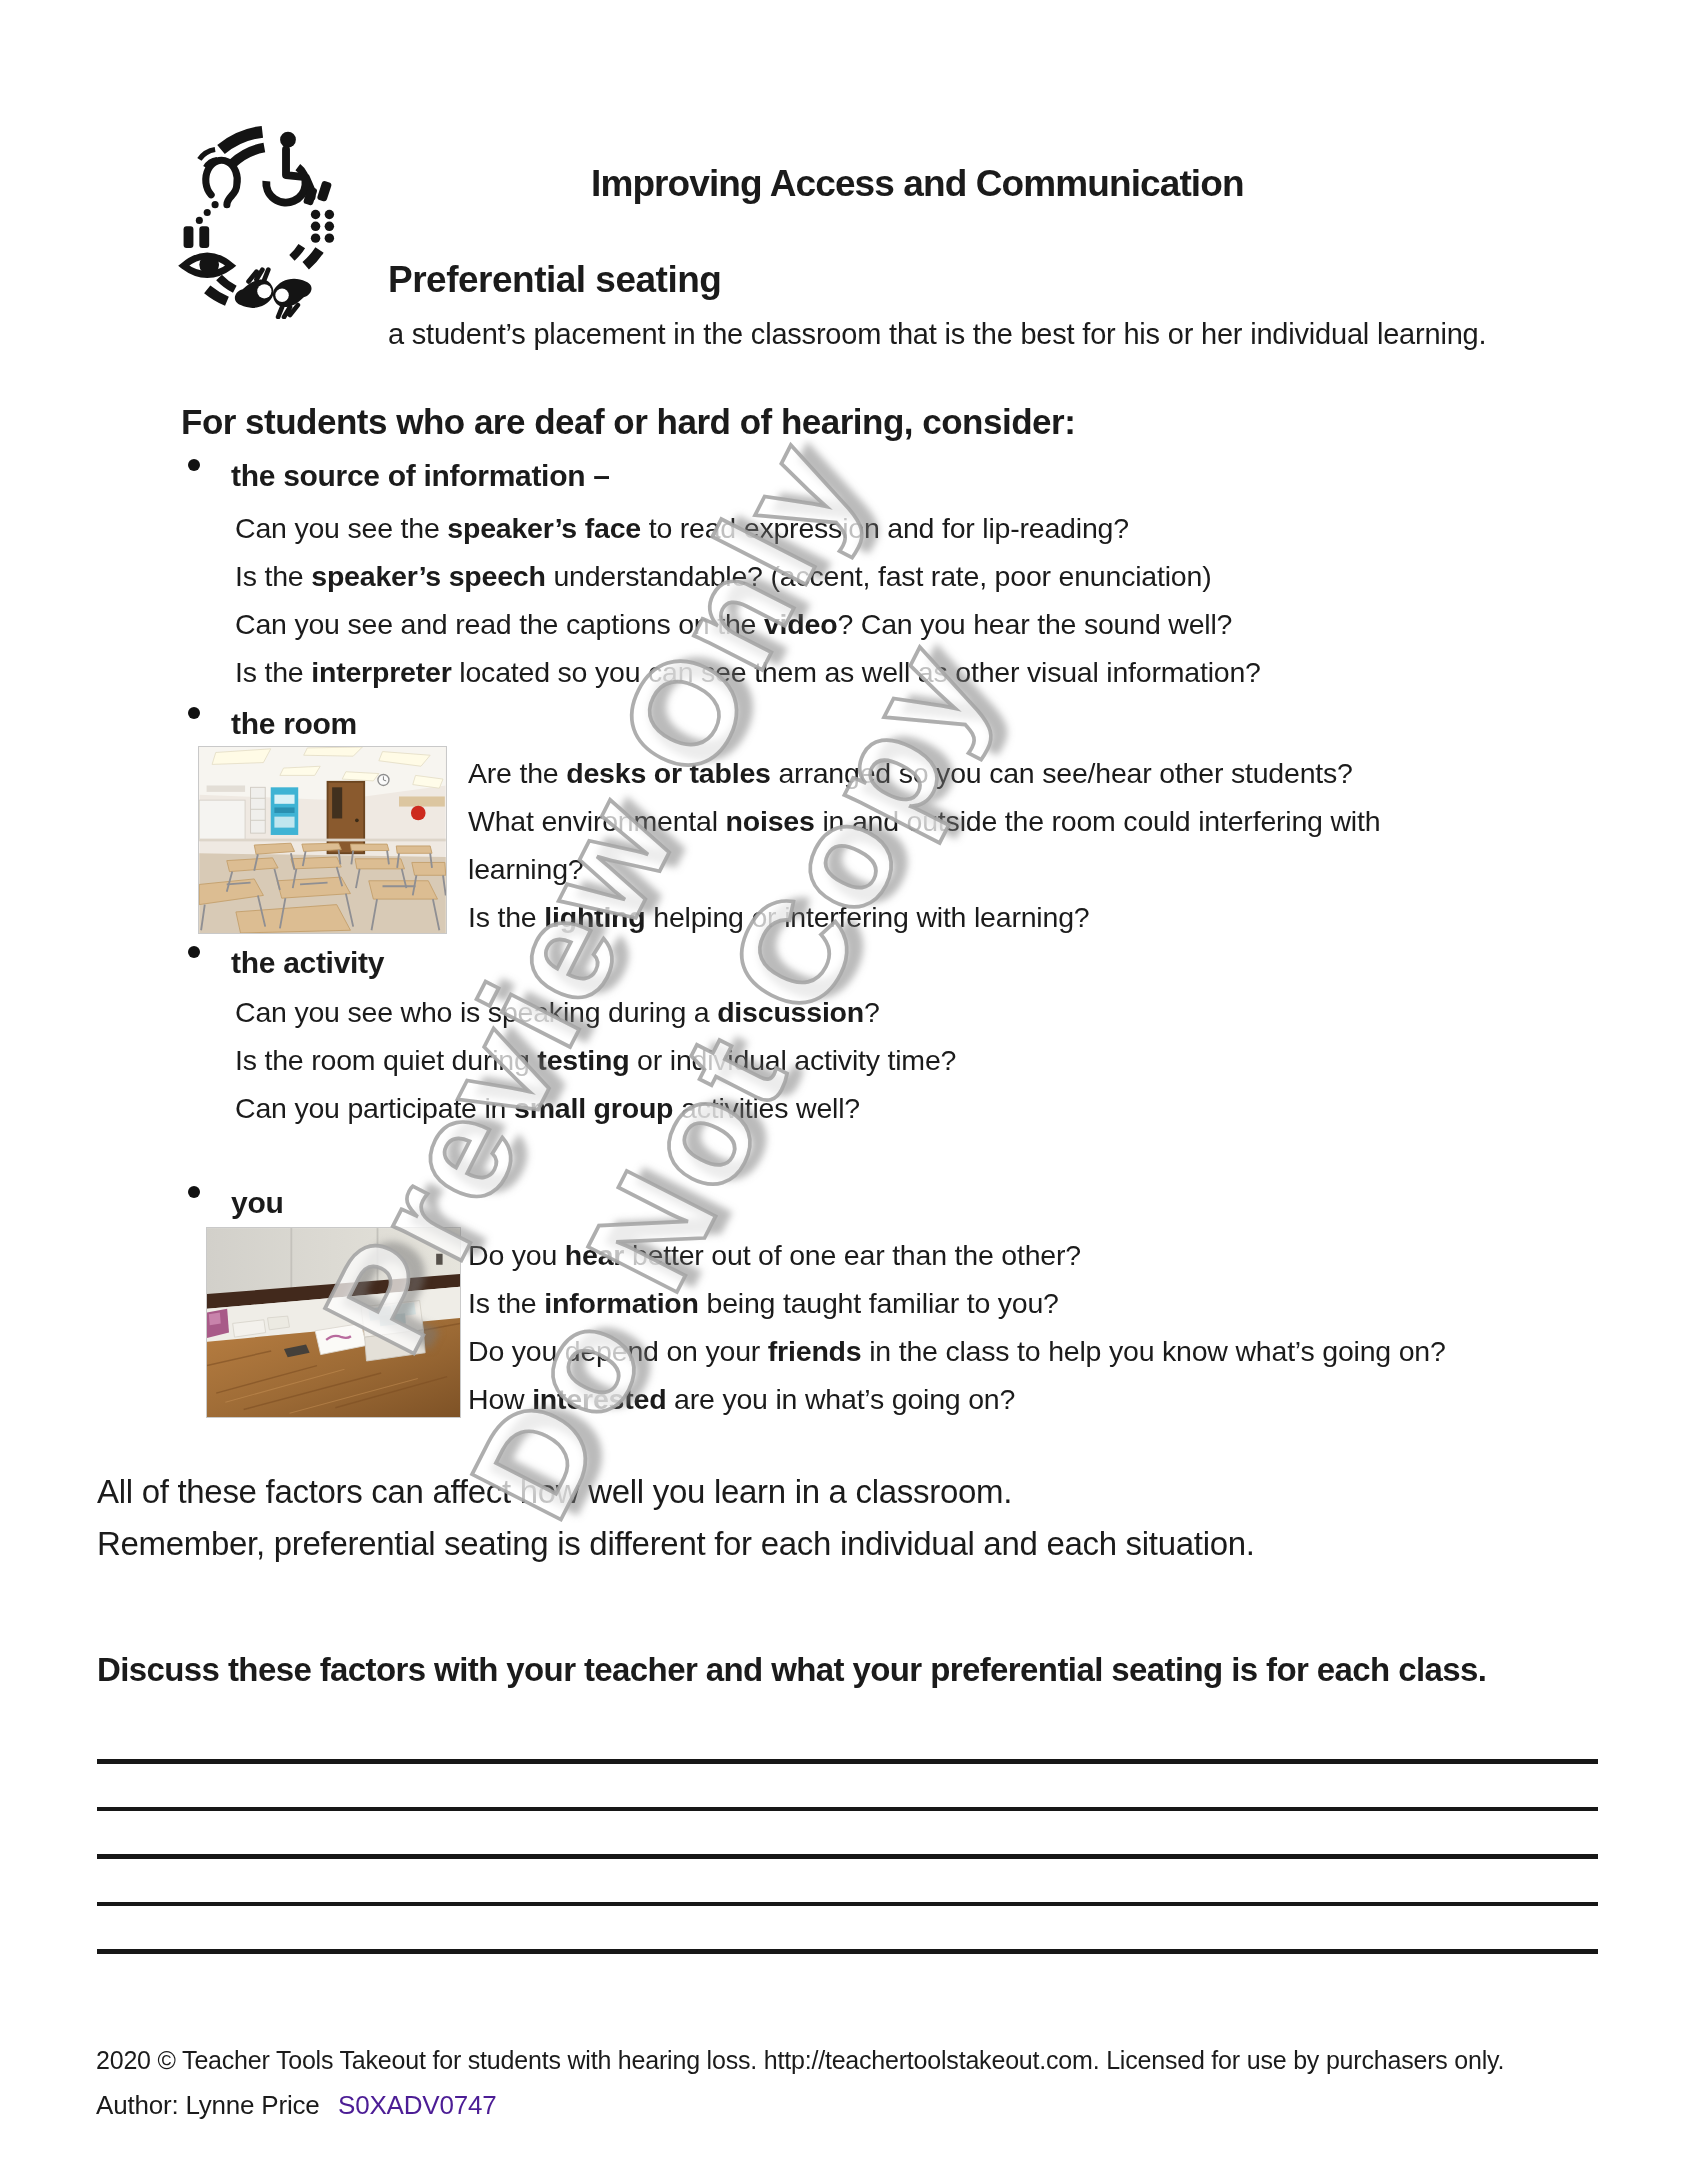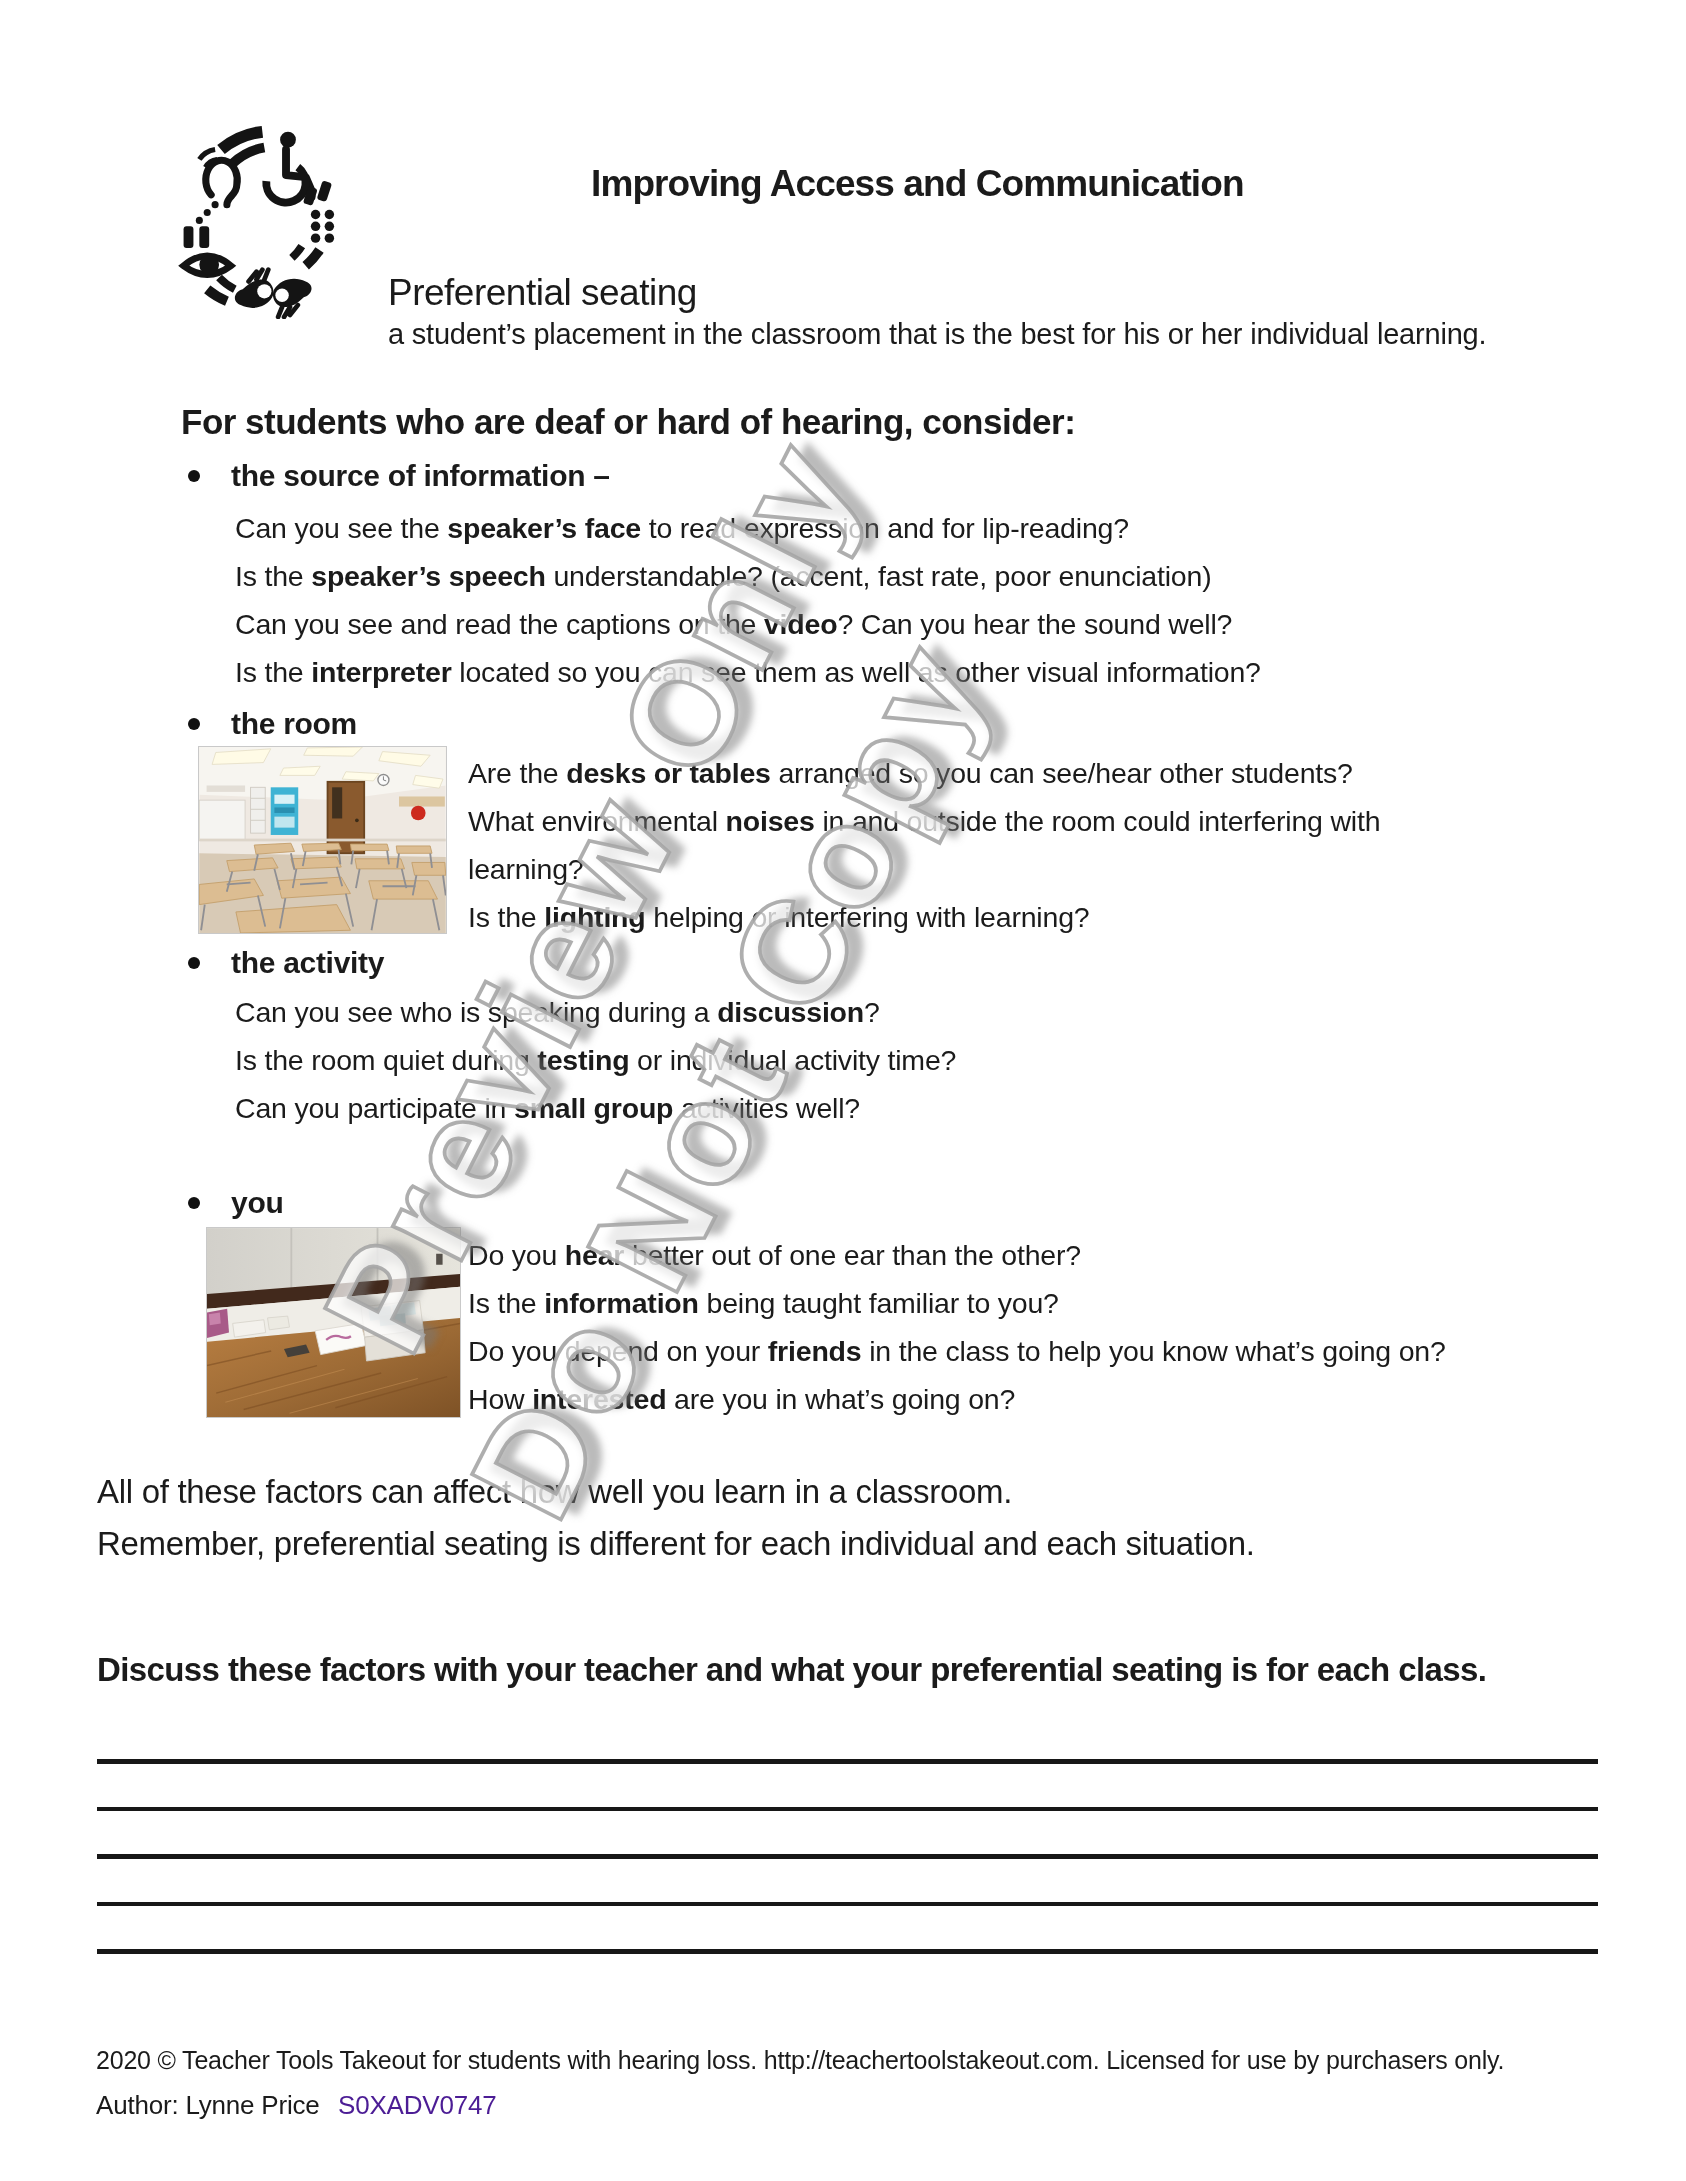--- a/index.html
+++ b/index.html
@@ -1,23 +1,23 @@
 <!DOCTYPE html>
 <html style="font-size:14.7px"><head>
 <meta charset="utf-8">
 <style>
   html,body{margin:0;padding:0;background:#ffffff;}
   .page{position:relative;width:1686px;height:2182px;background:#ffffff;overflow:hidden;
         font-family:"Liberation Sans",sans-serif;color:#1b1b1b;padding-left:41px;}
   .abs{position:absolute;white-space:nowrap;}
   .title{font-size:37px;font-weight:700;letter-spacing:-0.9px;}
-  .subtitle{font-size:37px;font-weight:400;letter-spacing:-0.5px;margin-top:13px;}
+  .subtitle{font-size:37px;font-weight:700;letter-spacing:-0.5px;}
   .definition{font-size:29px;letter-spacing:-0.2px;}
   .heading{font-size:35px;font-weight:700;letter-spacing:-0.5px;}
-  .bullet-row{position:absolute;display:flex;align-items:center;gap:31px;}
+  .bullet-row{position:absolute;display:flex;gap:31px;}
   .dot{width:12px;height:12px;border-radius:50%;background:#111;flex:0 0 12px;}
   .blabel{font-size:30px;font-weight:700;letter-spacing:-0.3px;}
   .qblock{position:absolute;}
   .q{font-size:28.5px;line-height:48px;letter-spacing:-0.2px;white-space:nowrap;}
   .q b{font-weight:700;}
   .closing{font-size:33px;line-height:52px;letter-spacing:-0.3px;}
   .discuss{font-size:33px;font-weight:700;letter-spacing:-0.6px;}
   #answer-lines{position:absolute;left:97px;top:1759px;width:1501px;}
   .wline{height:4.6px;background:#171717;margin-bottom:43px;}
   .footer1{font-size:25px;letter-spacing:-0.2px;}

